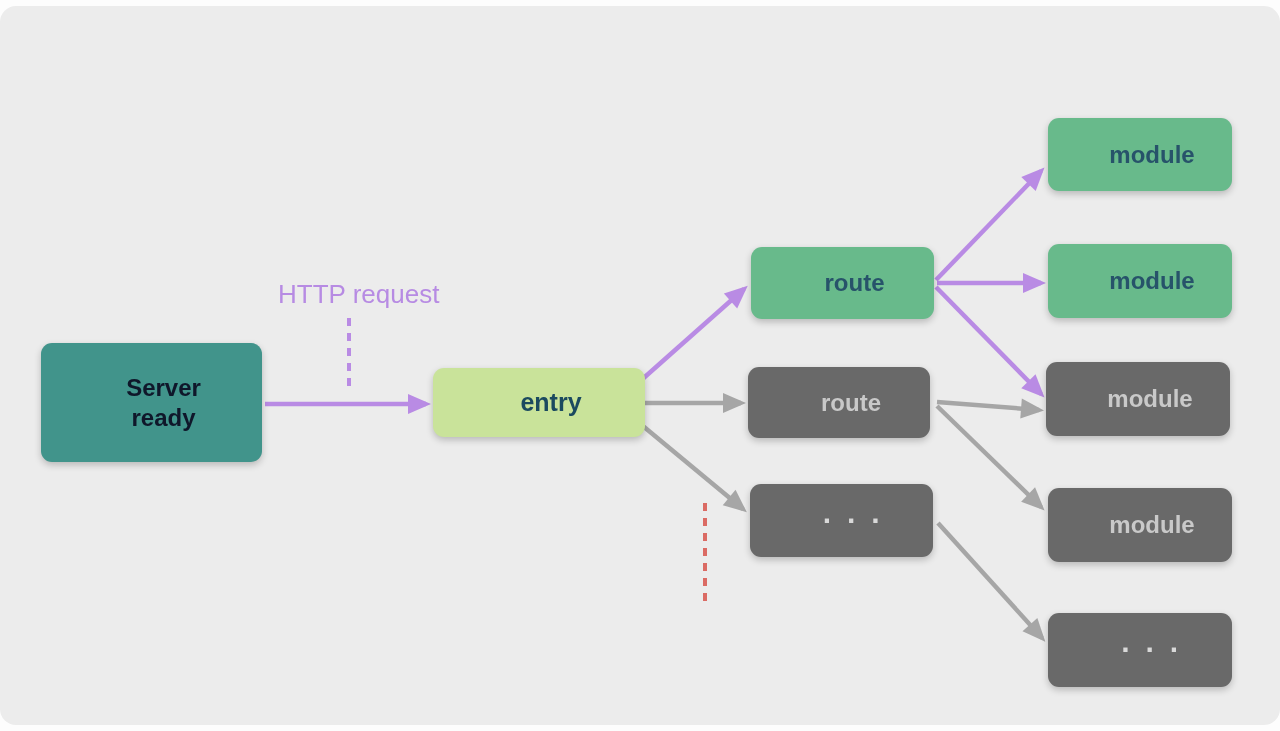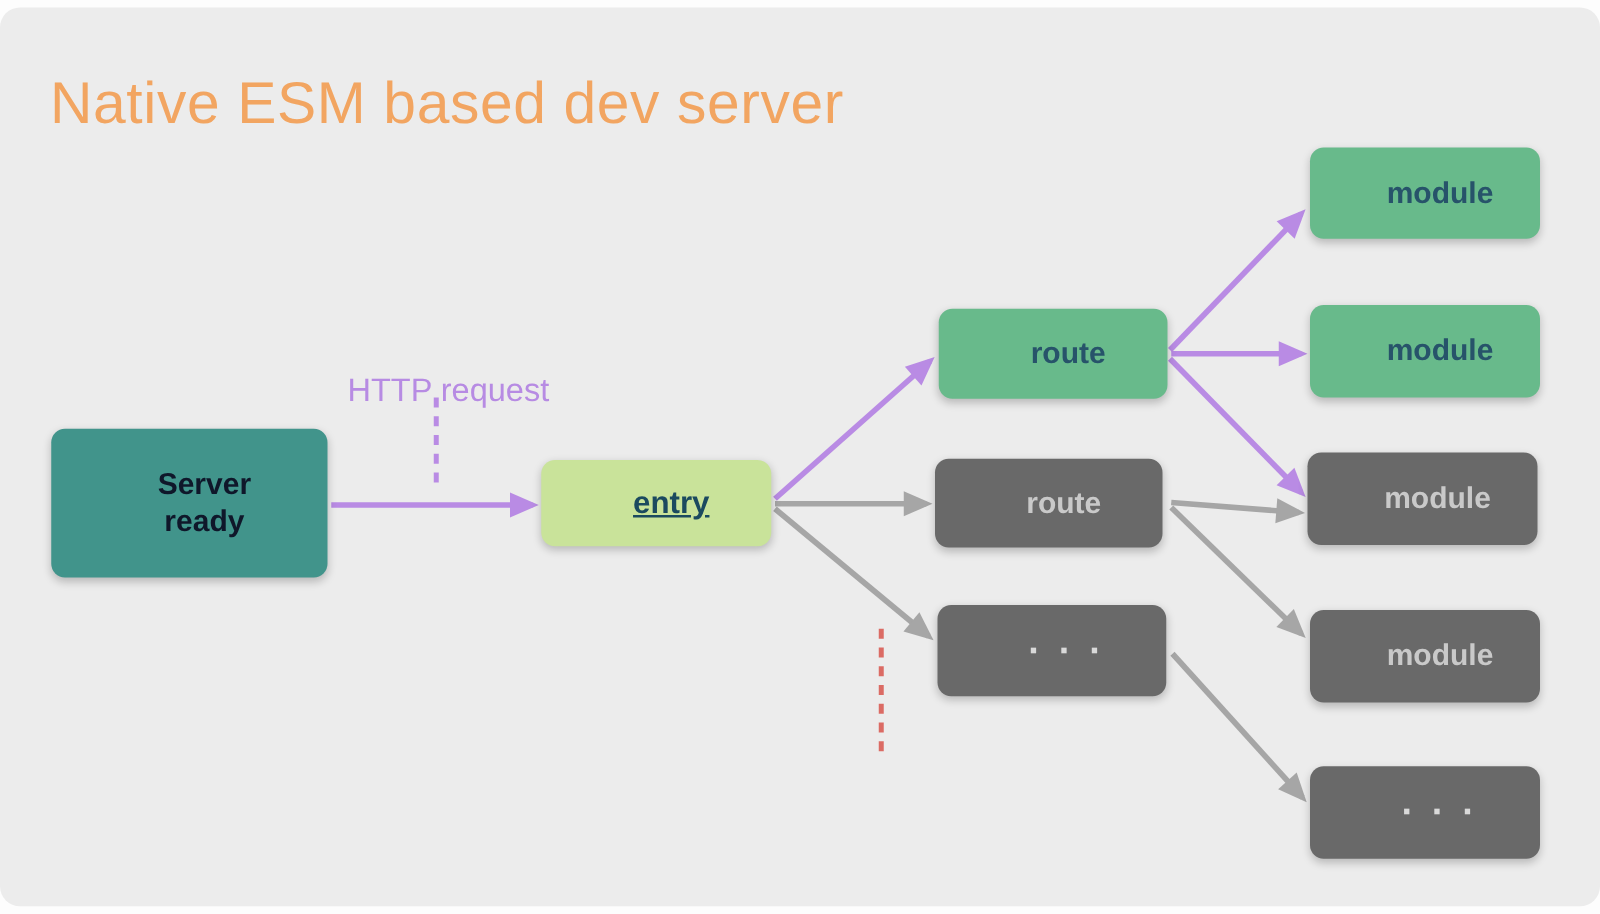--- a/index.html
+++ b/index.html
@@ -37,54 +37,52 @@
     line-height: 1.25;
     padding-left: 24px;
   }
   .teal   { background: #41948B; color: #0f172a; }
   .lime   { background: #C9E39A; color: #1B4A5F; }
   .green  { background: #68BA8B; color: #27536A; }
   .gray   { background: #696969; color: #C9C9C9; font-weight: 600; }
   .dots   { color: #D9D9D9; font-size: 30px; letter-spacing: 3px; font-weight: 700; }
 
   .node-server-ready { left: 41px;  top: 337px; width: 221px; height: 119px; }
-  .node-entry        { left: 433px; top: 362px; width: 184px; height: 69px;  font-size: 25px; text-decoration: underline; }
+  .node-entry        { left: 433px; top: 362px; width: 212px; height: 69px;  font-size: 25px; }
   .node-route-1      { left: 751px; top: 241px; width: 183px; height: 72px; }
   .node-route-2      { left: 748px; top: 361px; width: 182px; height: 71px; }
   .node-ellipsis-mid { left: 750px; top: 478px; width: 183px; height: 73px; }
   .node-module-1     { left: 1048px; top: 112px; width: 184px; height: 73px; }
   .node-module-2     { left: 1048px; top: 238px; width: 184px; height: 74px; }
   .node-module-3     { left: 1046px; top: 356px; width: 184px; height: 74px; }
   .node-module-4     { left: 1048px; top: 482px; width: 184px; height: 74px; }
   .node-ellipsis-right { left: 1048px; top: 607px; width: 184px; height: 74px; }
 
   .annotation {
     position: absolute;
     font-size: 26px;
     font-weight: 400;
     white-space: pre-line;
     line-height: 1.18;
-    margin-top: 18px;
   }
   .annotation-http    { left: 278px; top: 273px; color: #B78BE3; }
   .annotation-dynamic { left: 624px; top: 611px; color: #DB6B64; font-size: 27px; }
 
   .arrows-layer {
     position: absolute;
     left: 0; top: 0;
     width: 1280px; height: 731px;
     pointer-events: none;
   }
 </style>
 </head>
 <body>
 
 <div class="slide">
 
-  <div class="page-title">Native ESM based dev server</div>
 
   <svg class="arrows-layer" width="1280" height="731" viewBox="0 0 1280 731" xmlns="http://www.w3.org/2000/svg">
     <defs>
       <marker id="arrow-purple" markerUnits="userSpaceOnUse" markerWidth="26" markerHeight="24" refX="19" refY="11" orient="auto">
         <path d="M1,1 L24,11 L1,21 Z" fill="#B98BE4"></path>
       </marker>
       <marker id="arrow-gray" markerUnits="userSpaceOnUse" markerWidth="26" markerHeight="24" refX="19" refY="11" orient="auto">
         <path d="M1,1 L24,11 L1,21 Z" fill="#A6A6A6"></path>
       </marker>
     </defs>

